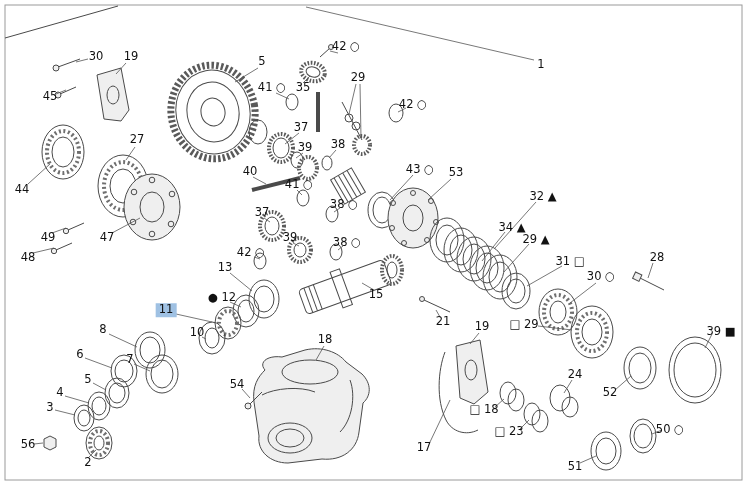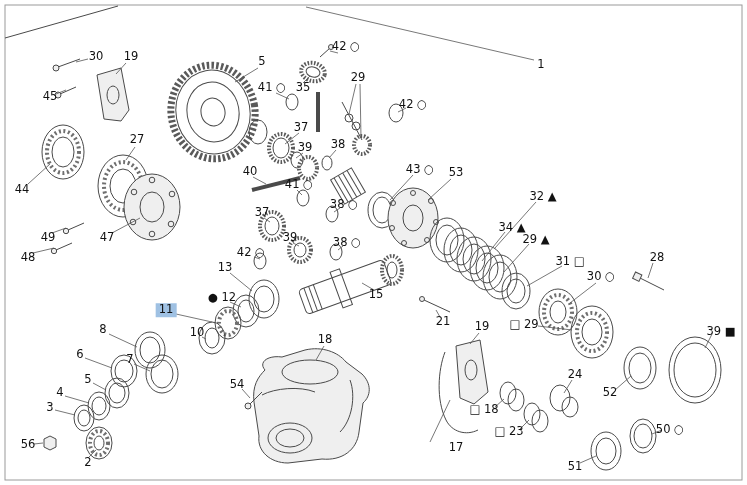--- a/index.html
+++ b/index.html
@@ -398,17 +398,17 @@
   <div class="lbl" style="left:575px;top:375px">24</div>
   <div class="lbl" style="left:88px;top:380px">5</div>
   <div class="lbl" style="left:60px;top:393px">4</div>
   <div class="lbl" style="left:237px;top:385px">54</div>
   <div class="lbl" style="left:610px;top:393px">52</div>
   <div class="lbl" style="left:50px;top:408px">3</div>
   <div class="lbl" style="left:484px;top:410px">□ 18</div>
   <div class="lbl" style="left:509px;top:432px">□ 23</div>
   <div class="lbl" style="left:670px;top:430px">50 ○</div>
   <div class="lbl" style="left:28px;top:445px">56</div>
-  <div class="lbl" style="left:456px;top:448px">17</div>
+  <div class="lbl" style="left:424px;top:448px">17</div>
   <div class="lbl" style="left:88px;top:463px">2</div>
   <div class="lbl" style="left:575px;top:467px">51</div>
 
 </div>
 
 </body></html>

